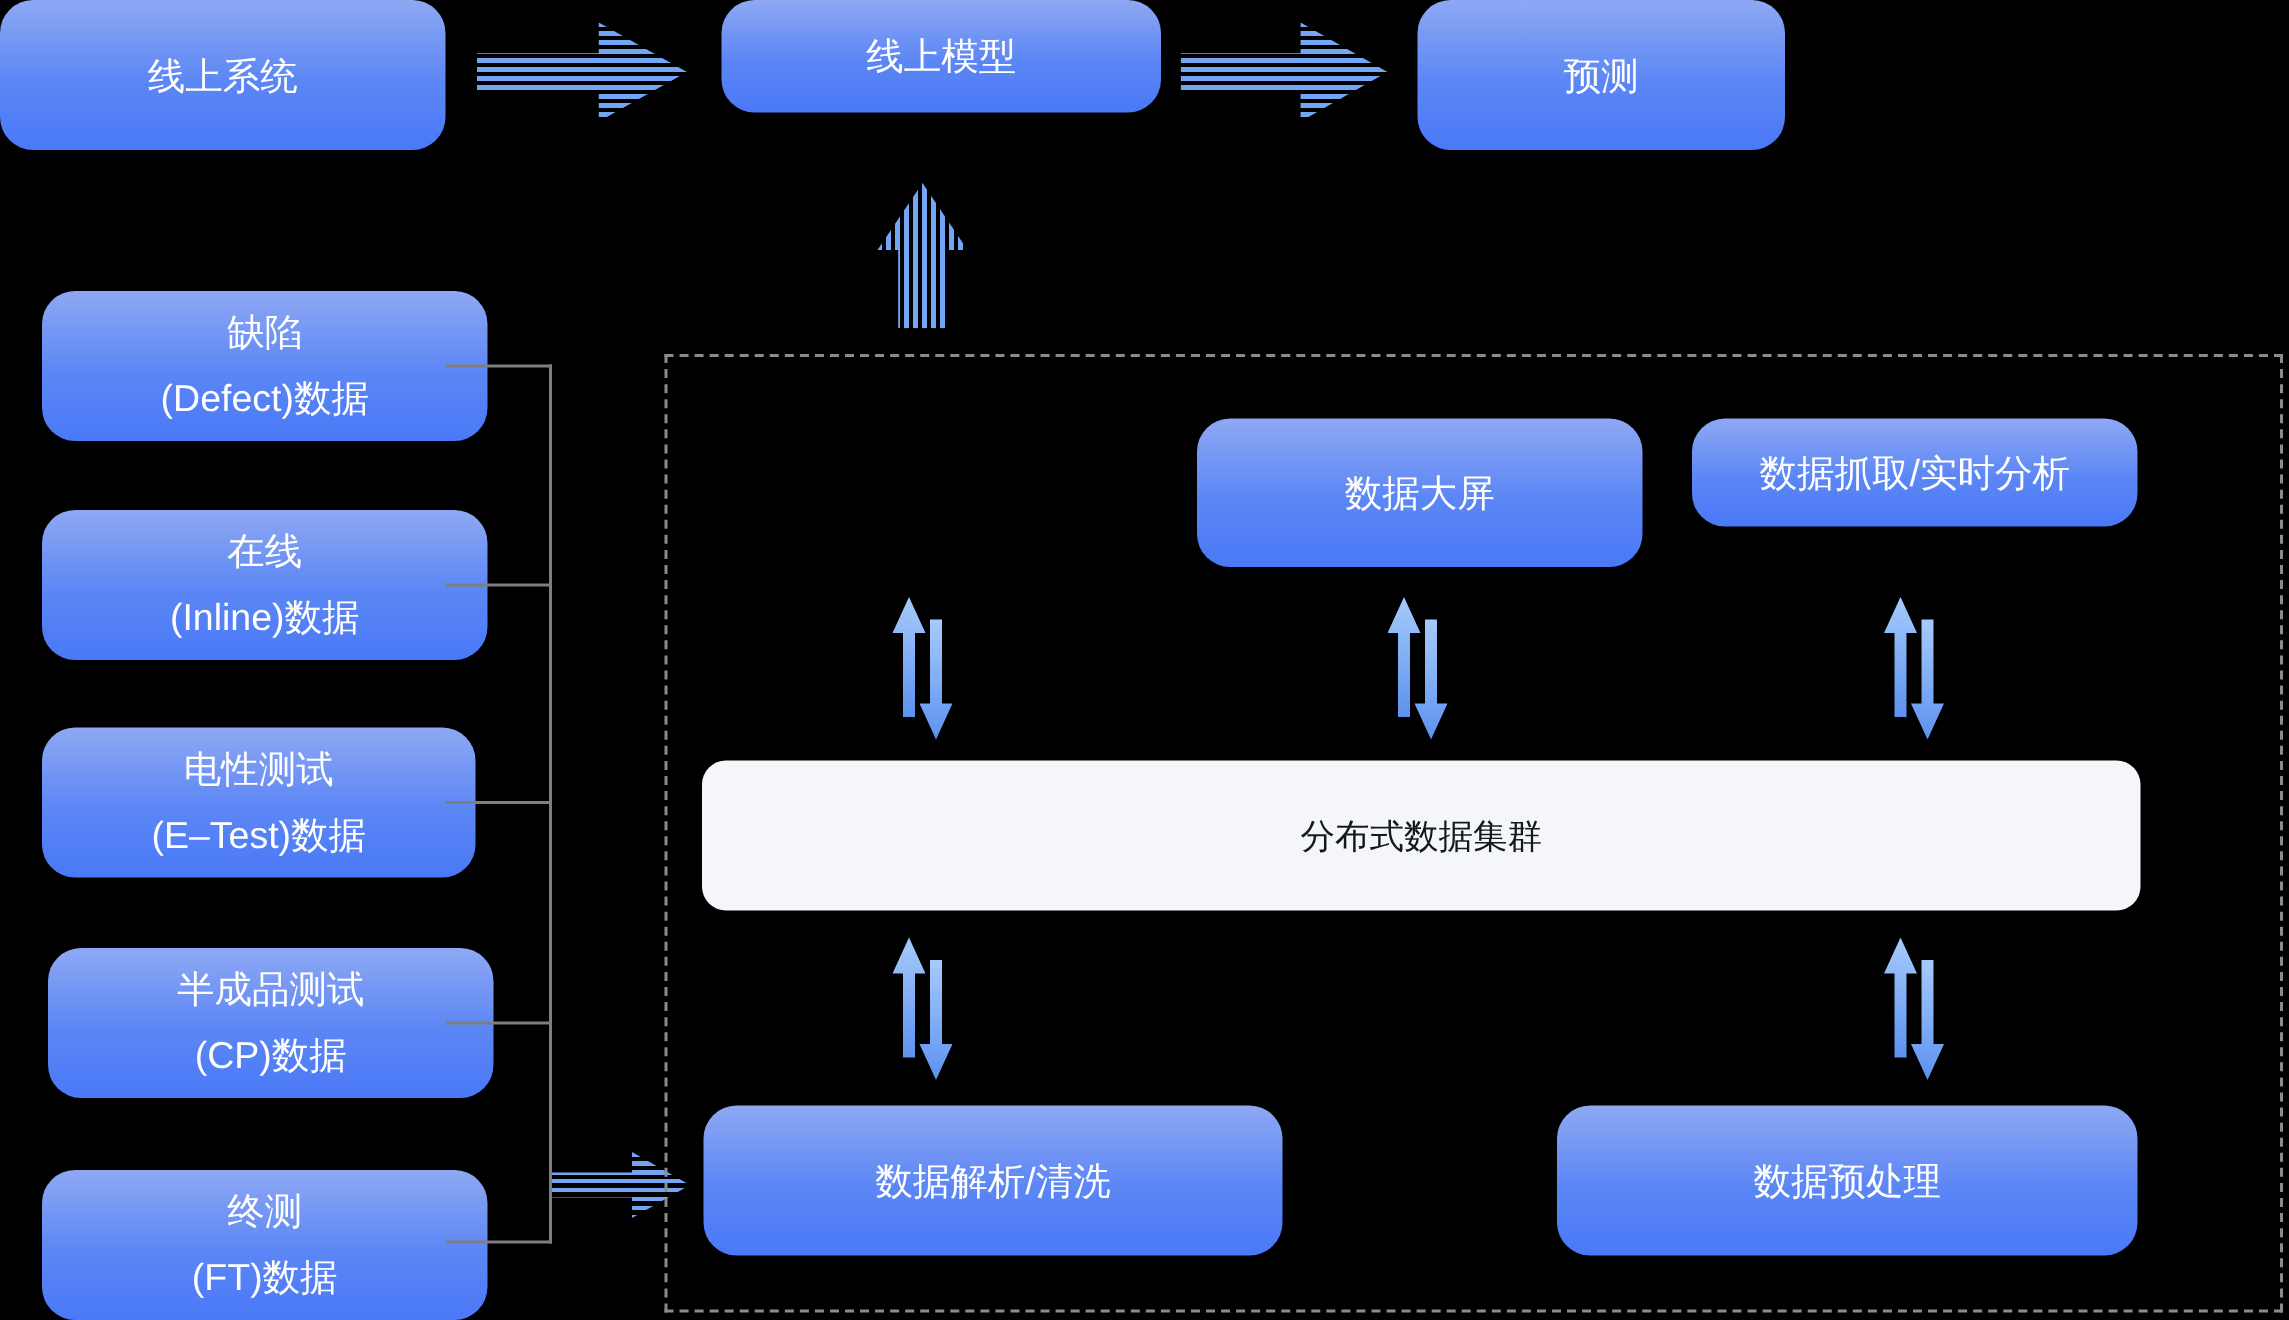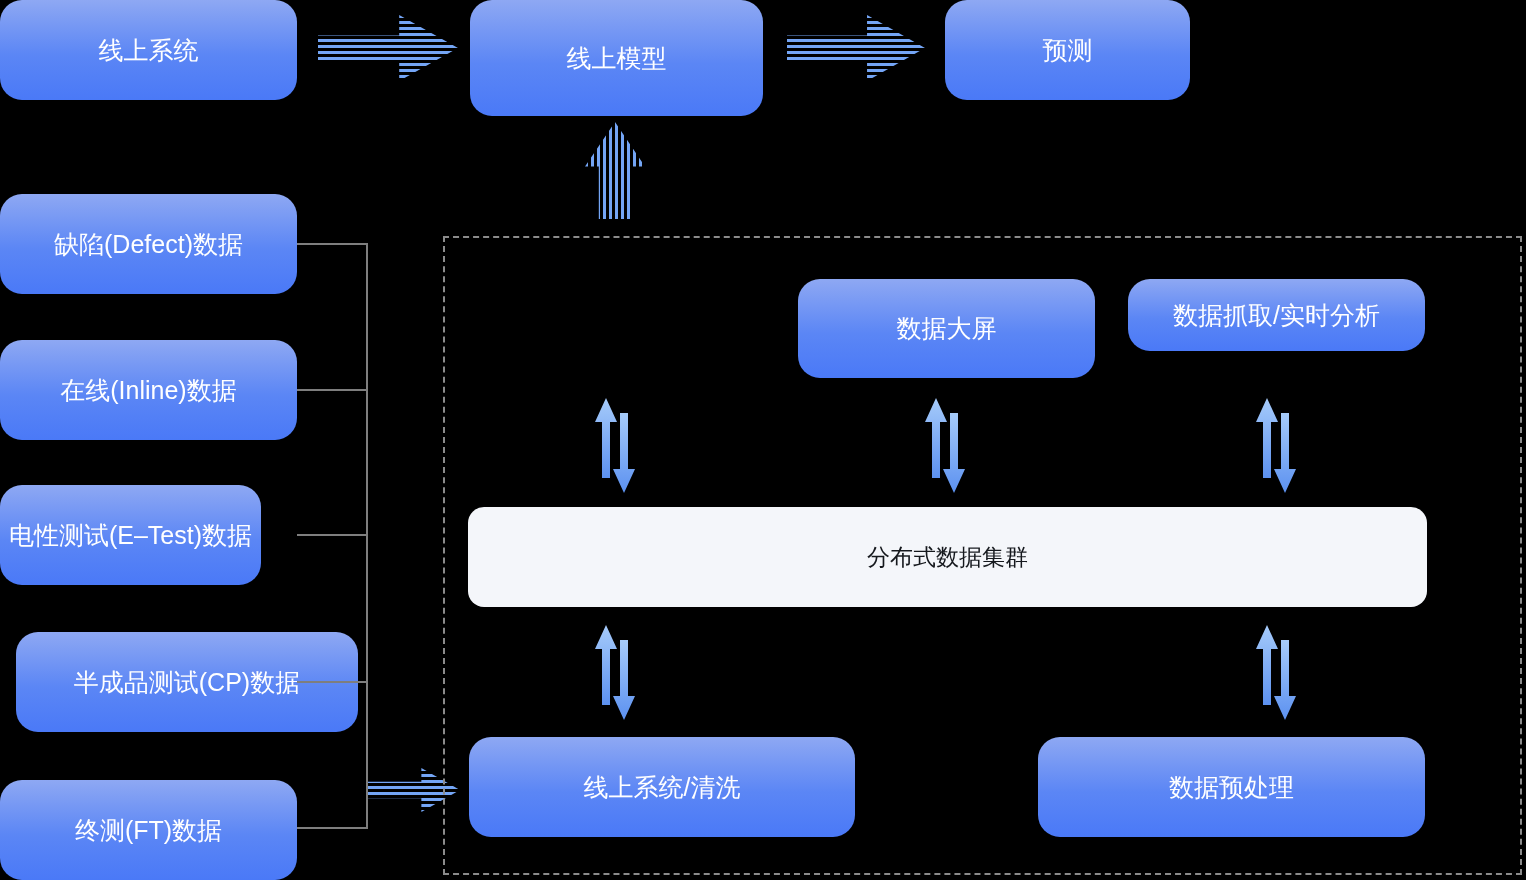--- a/index.html
+++ b/index.html
@@ -8,21 +8,21 @@
     font-family:"Liberation Sans",sans-serif;
     padding-left:28px;
   }
   .node{
     position:absolute;
     background:linear-gradient(180deg,#8EA8F3 0%,#5B86F5 55%,#4A79F7 100%);
     border-radius:22px;
     display:flex;align-items:center;justify-content:center;
     color:#fff;font-size:25px;text-align:center;
   }
-  .node.two-line{flex-direction:row;line-height:44px;}
+  .node.two-line{flex-direction:column;line-height:44px;margin-left:28px;}
   .cluster{
     position:absolute;background:#F4F6FA;border-radius:16px;
     display:flex;align-items:center;justify-content:center;
     color:#15181D;font-size:23px;
   }
   .harrow{
     position:absolute;
     background:repeating-linear-gradient(180deg,#74A5F5 0 3px,transparent 3px 6px);
     clip-path:polygon(0 31%,58% 31%,58% 0,100% 50%,58% 100%,58% 69%,0 69%);
   }
@@ -49,44 +49,44 @@
         <stop offset="0" stop-color="#A6CBFA"></stop>
         <stop offset="1" stop-color="#5C91F0"></stop>
       </linearGradient>
     </defs>
   </svg>
 
   <div class="node" style="left:0;top:0;width:297px;height:100px">线上系统</div>
 
   <div class="harrow" style="left:318px;top:15px;width:140px;height:66px"></div>
 
-  <div class="node" style="left:470px;top:0;width:293px;height:116px">线上模型</div>
+  <div class="node" style="left:481px;top:0;width:293px;height:75px">线上模型</div>
 
   <div class="harrow" style="left:787px;top:15px;width:138px;height:66px"></div>
 
   <div class="node" style="left:945px;top:0;width:245px;height:100px">预测</div>
 
   <div class="varrow" style="left:585px;top:122px;width:60px;height:97px"></div>
 
   <div class="node two-line" style="left:0;top:194px;width:297px;height:100px">
     <span>缺陷</span>
     <span>(Defect)数据</span>
   </div>
 
   <div class="node two-line" style="left:0;top:340px;width:297px;height:100px">
     <span>在线</span>
     <span>(Inline)数据</span>
   </div>
 
-  <div class="node two-line" style="left:0;top:485px;width:261px;height:100px">
+  <div class="node two-line" style="left:0;top:485px;width:289px;height:100px">
     <span>电性测试</span>
     <span>(E–Test)数据</span>
   </div>
 
-  <div class="node two-line" style="left:16px;top:632px;width:342px;height:100px">
+  <div class="node two-line" style="left:4px;top:632px;width:297px;height:100px">
     <span>半成品测试</span>
     <span>(CP)数据</span>
   </div>
 
   <div class="node two-line" style="left:0;top:780px;width:297px;height:100px">
     <span>终测</span>
     <span>(FT)数据</span>
   </div>
 
   <div class="stub" style="left:297px;top:243px;width:71px"></div>
@@ -122,17 +122,17 @@
 
   <svg class="sync" style="left:595px;top:625px" width="40" height="95" viewBox="0 0 40 95">
     <polygon points="11,0 22,24 15,24 15,80 7,80 7,24 0,24" fill="url(#syncGrad)"></polygon>
     <polygon points="29,95 18,71 25,71 25,15 33,15 33,71 40,71" fill="url(#syncGrad)"></polygon>
   </svg>
   <svg class="sync" style="left:1256px;top:625px" width="40" height="95" viewBox="0 0 40 95">
     <polygon points="11,0 22,24 15,24 15,80 7,80 7,24 0,24" fill="url(#syncGrad)"></polygon>
     <polygon points="29,95 18,71 25,71 25,15 33,15 33,71 40,71" fill="url(#syncGrad)"></polygon>
   </svg>
 
-  <div class="node" style="left:469px;top:737px;width:386px;height:100px">线上系统/清洗</div>
+  <div class="node" style="left:469px;top:737px;width:386px;height:100px">数据解析/清洗</div>
 
   <div class="node" style="left:1038px;top:737px;width:387px;height:100px">数据预处理</div>
 
 </div>
 
 </body></html>

